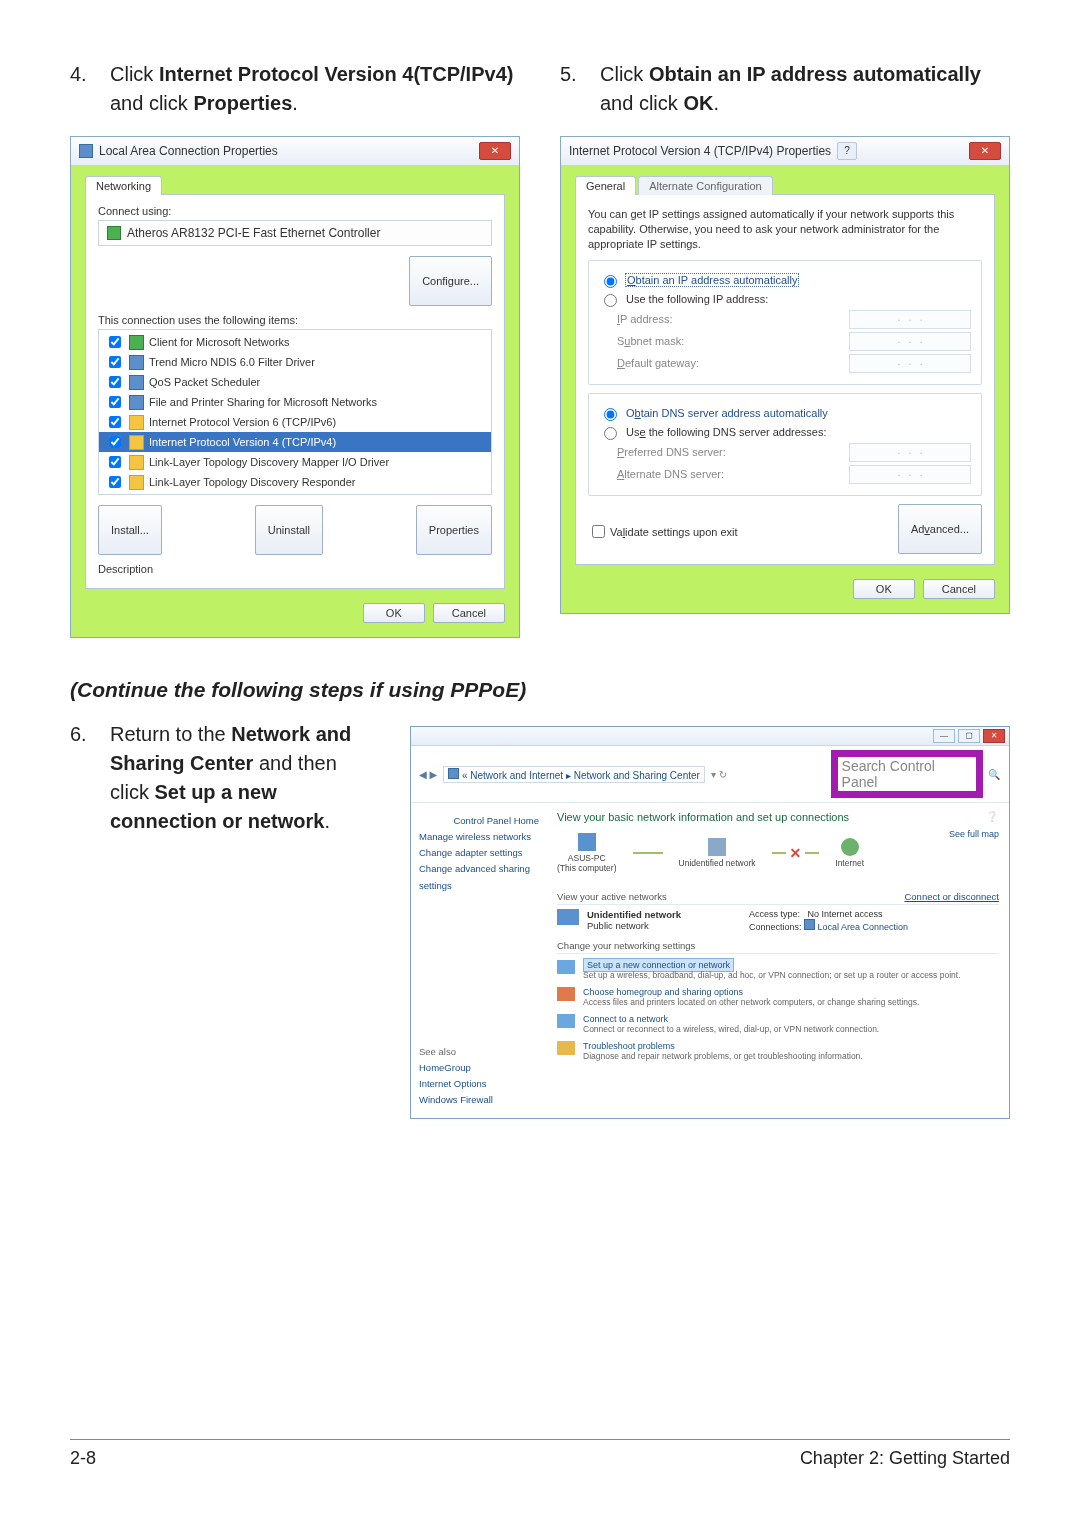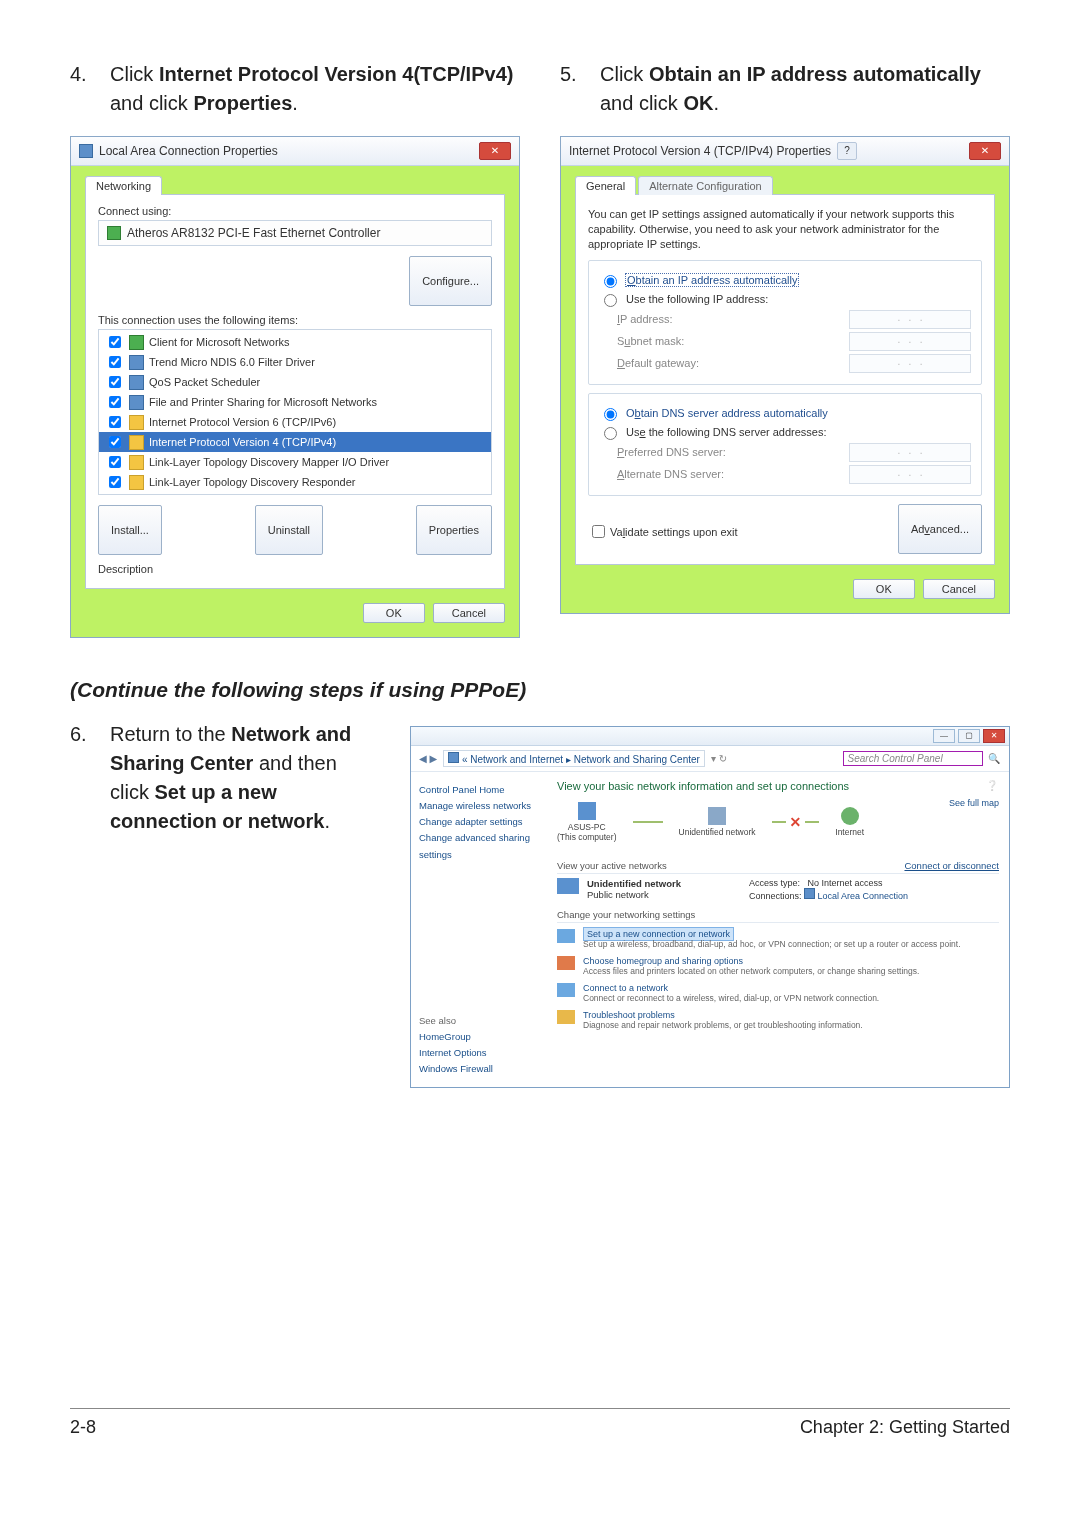--- a/index.html
+++ b/index.html
@@ -204,38 +204,37 @@
     display: flex;
     align-items: center;
     gap: 6px;
     padding: 4px 8px;
     font-size: 10px;
     color: #1a4f8a;
     border-bottom: 1px solid #e0e8f1;
   }
   .breadcrumb .search {
     margin-left: auto;
-    border: 1px solid #a21caf;
+    border: 7px solid #a21caf;
     width: 130px;
     padding: 1px 4px;
     color: #888;
-    font-style: italic;
-    font-size: 10px;
+    font-size: 14px;
   }
   .win-body {
     display: flex;
   }
   .sidebar {
     width: 120px;
     padding: 10px 8px;
     font-size: 9.5px;
     color: #1a4f8a;
     line-height: 1.7;
   }
-  .sidebar .head { color:#16508e; font-size:9.5px; }
+  .sidebar .head { color:#16508e; font-size:9.5px;text-align:right; }
   .main-area {
     flex: 1;
     padding: 8px 10px 14px 10px;
   }
   .main-area .hd {
     color: #1a6b3e;
     font-size: 11px;
     margin-bottom: 6px;
   }
   .net-diag {

